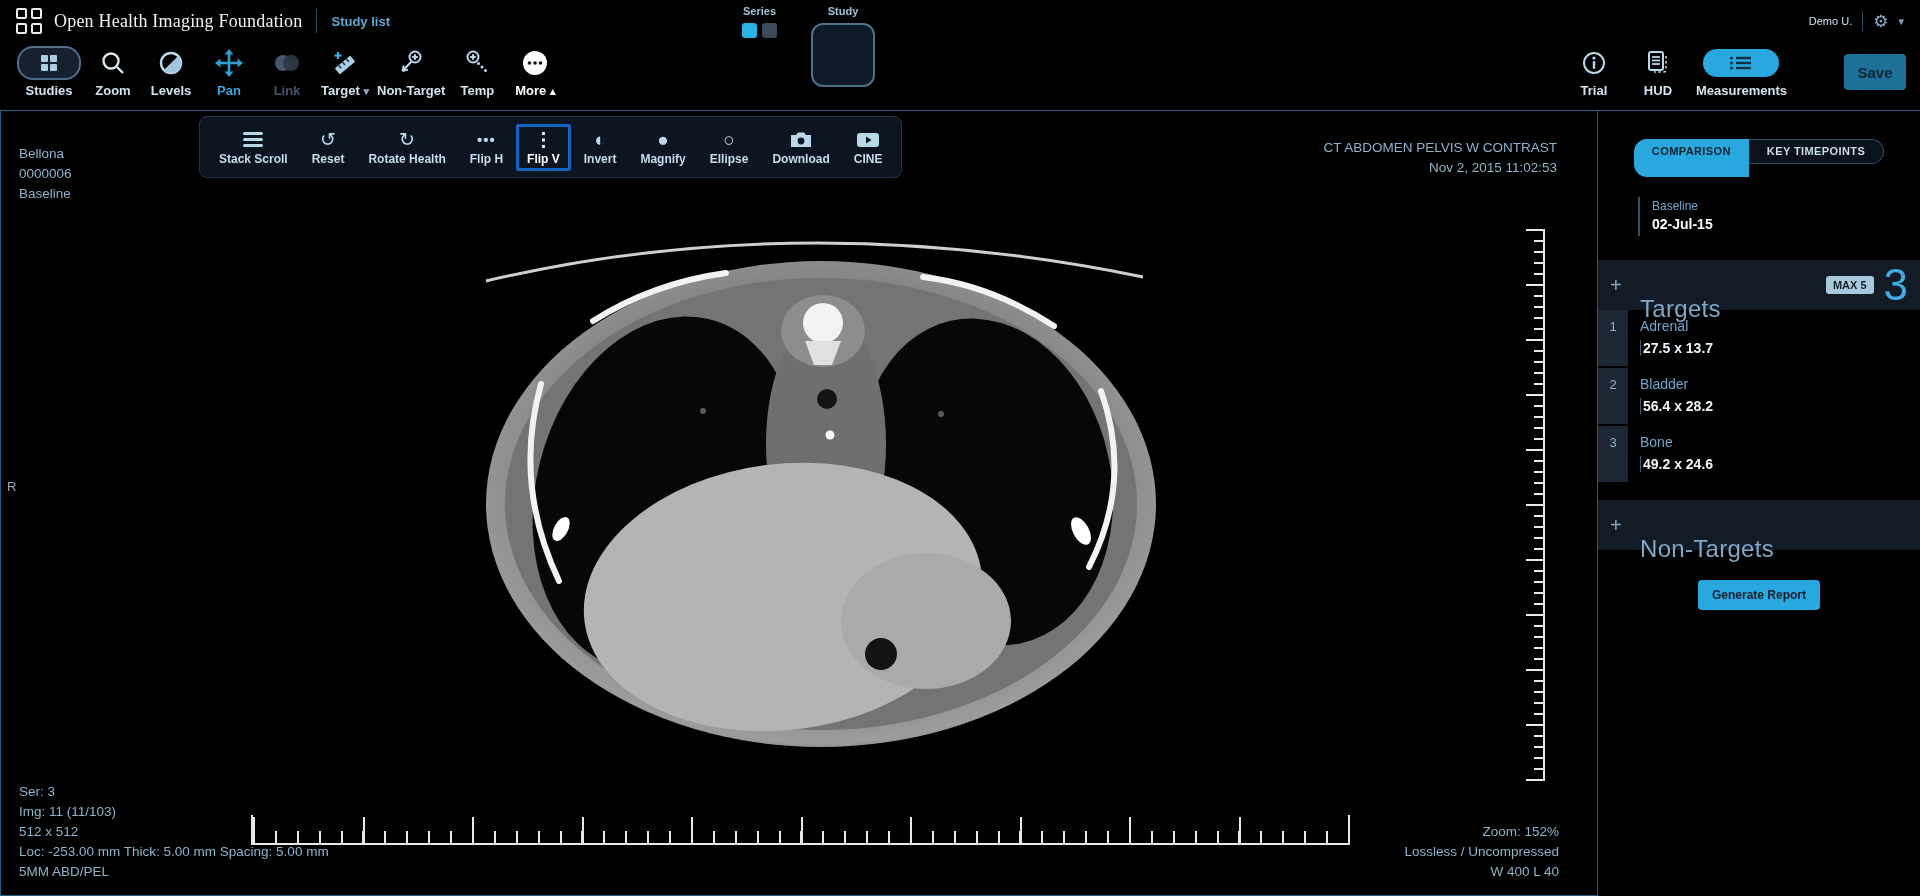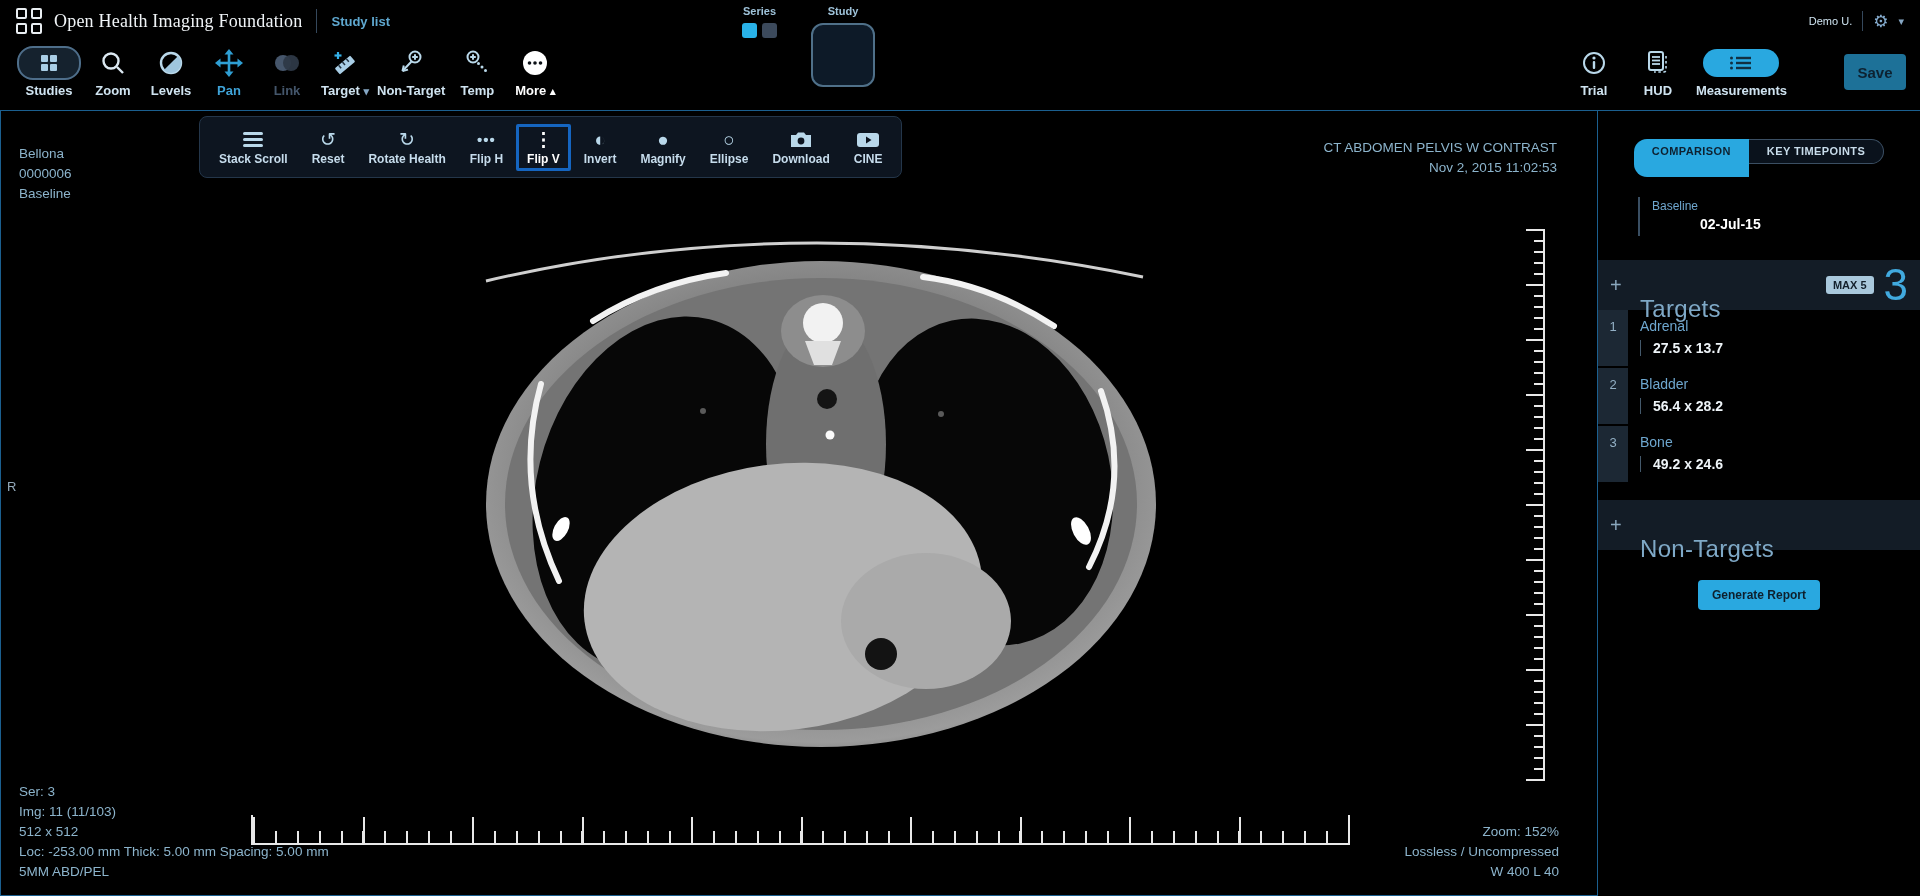--- a/index.html
+++ b/index.html
@@ -80,31 +80,31 @@
   .hruler .minor{position:absolute;left:0;right:0;bottom:2px;height:12px;background:repeating-linear-gradient(to right,#e8e8e8 0 2px,transparent 2px 21.9px);}
   .hruler .major{position:absolute;left:0;right:0;bottom:2px;height:26px;background:repeating-linear-gradient(to right,#e8e8e8 0 2px,transparent 2px 109.5px);}
 
   
   .tabs{display:flex;justify-content:center;margin-top:28px;}
   .tab{height:38px;line-height:25px;padding:0 18px;font-size:11px;font-weight:bold;letter-spacing:.4px;cursor:pointer;}
   .tab.active{background:#29a8e0;color:#0e2130;border-radius:13px 0 0 13px;}
   .tab.idle{background:#0a121c;color:#c8dcea;border:1px solid #3b4f63;border-left:none;border-radius:0 13px 13px 0;height:23px;line-height:23px;}
   .timepoint{margin:20px 0 0 40px;border-left:2px solid #3a4f63;padding:2px 0 4px 12px;}
   .tp-label{font-size:12px;color:#6fa7cf;margin-bottom:3px;}
-  .tp-date{font-size:14px;font-weight:bold;color:#fff;margin-left:48px;}
+  .tp-date{font-size:14px;font-weight:bold;color:#fff;}
   .band{display:flex;align-items:center;background:#131c26;height:50px;padding:0 12px;margin-top:24px;cursor:pointer;}
   .band .plus{font-size:20px;color:#8aa7bd;width:30px;}
   .band-title{font-size:24px;font-weight:400;color:#7fa9c7;letter-spacing:.3px;margin-top:48px;}
   .badge{margin-left:auto;background:#a9c8dc;color:#13202c;font-size:11px;font-weight:bold;padding:3px 7px;border-radius:3px;}
   .count{font-size:44px;font-weight:200;color:#41aadf;margin-left:10px;line-height:44px;}
   .trow{display:flex;margin-bottom:2px;min-height:56px;cursor:pointer;}
   .tnum{width:30px;background:#1c2834;color:#93b0c5;font-size:13px;text-align:center;padding-top:9px;}
   .tbody{padding:8px 0 4px 12px;}
   .tname{font-size:14px;color:#6ea7cf;margin-bottom:6px;}
-  .tmeas{border-left:1px solid #44596b;padding-left:12px;font-size:14px;font-weight:bold;color:#eef4f8;}
+  .tmeas{border-left:1px solid #44596b;padding-left:2px;font-size:14px;font-weight:bold;color:#eef4f8;}
   .report-wrap{text-align:center;margin-top:30px;}
   .report{background:#29a8e0;color:#0e1f2c;font-weight:bold;font-size:12px;border:none;border-radius:4px;padding:8px 14px;font-family:"Liberation Sans",sans-serif;cursor:pointer;}
 </style>
 </head>
 <body>
 
 <div class="app">
 
   <header>
     <div class="logo">

